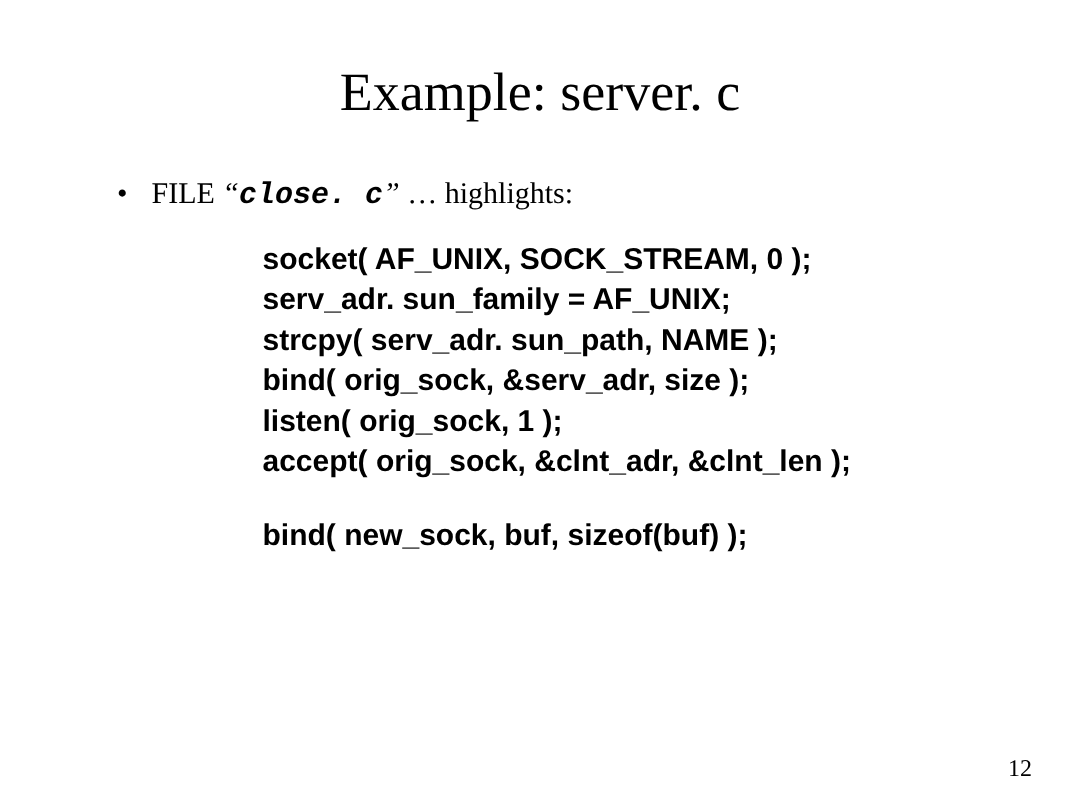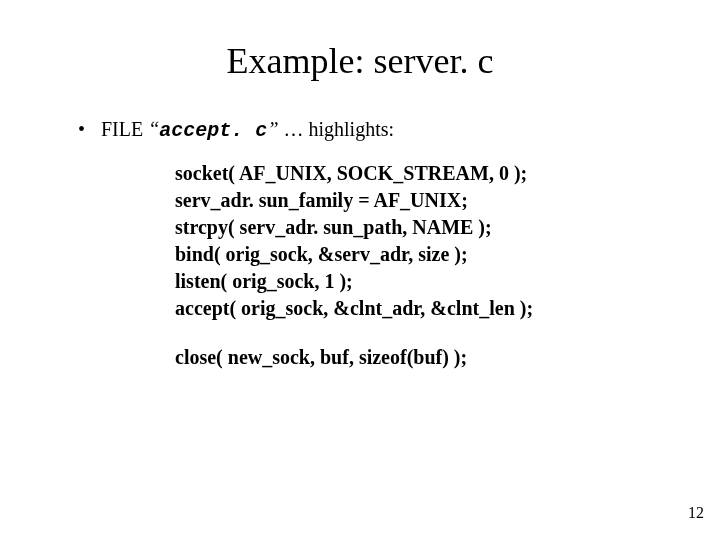--- a/index.html
+++ b/index.html
@@ -40,54 +40,54 @@
   }
   .filename {
     font-family: "Courier New", Courier, monospace;
     font-weight: bold;
     font-style: italic;
   }
   .highlights {
     font-style: normal;
   }
   .code-block {
-    font-family: Liberation Serif, serif;
+    font-family: Liberation Sans, sans-serif;
     font-weight: bold;
     font-size: 20px;
     line-height: 1.35;
     white-space: pre;
     margin-left: 125px;
     margin-bottom: 22px;
   }
   .page-num {
     position: absolute;
-    right: 16px;
+    right: 32px;
     bottom: 18px;
     font-size: 16px;
     font-family: "Times New Roman", Times, serif;
   }
 </style>
 </head>
 <body>
 
 <div class="slide">
 
   <h1 class="title">Example: server. c</h1>
 
   <div class="bullet-row">
     <span class="bullet-dot">•</span>
     <span class="file-word">FILE</span>
-    <span class="quote">“</span><span class="filename">accept. c</span><span class="quote">”</span><span class="highlights"> … highlights:</span>
+    <span class="quote">“</span><span class="filename">close. c</span><span class="quote">”</span><span class="highlights"> … highlights:</span>
   </div>
 
   <div class="code-block">socket( AF_UNIX, SOCK_STREAM, 0 );
 serv_adr. sun_family = AF_UNIX;
 strcpy( serv_adr. sun_path, NAME );
 bind( orig_sock, &amp;serv_adr, size );
 listen( orig_sock, 1 );
 accept( orig_sock, &amp;clnt_adr, &amp;clnt_len );</div>
 
-  <div class="code-block">close( new_sock, buf, sizeof(buf) );</div>
+  <div class="code-block">bind( new_sock, buf, sizeof(buf) );</div>
 
 
   <div class="page-num">12</div>
 
 </div>
 
 </body></html>

